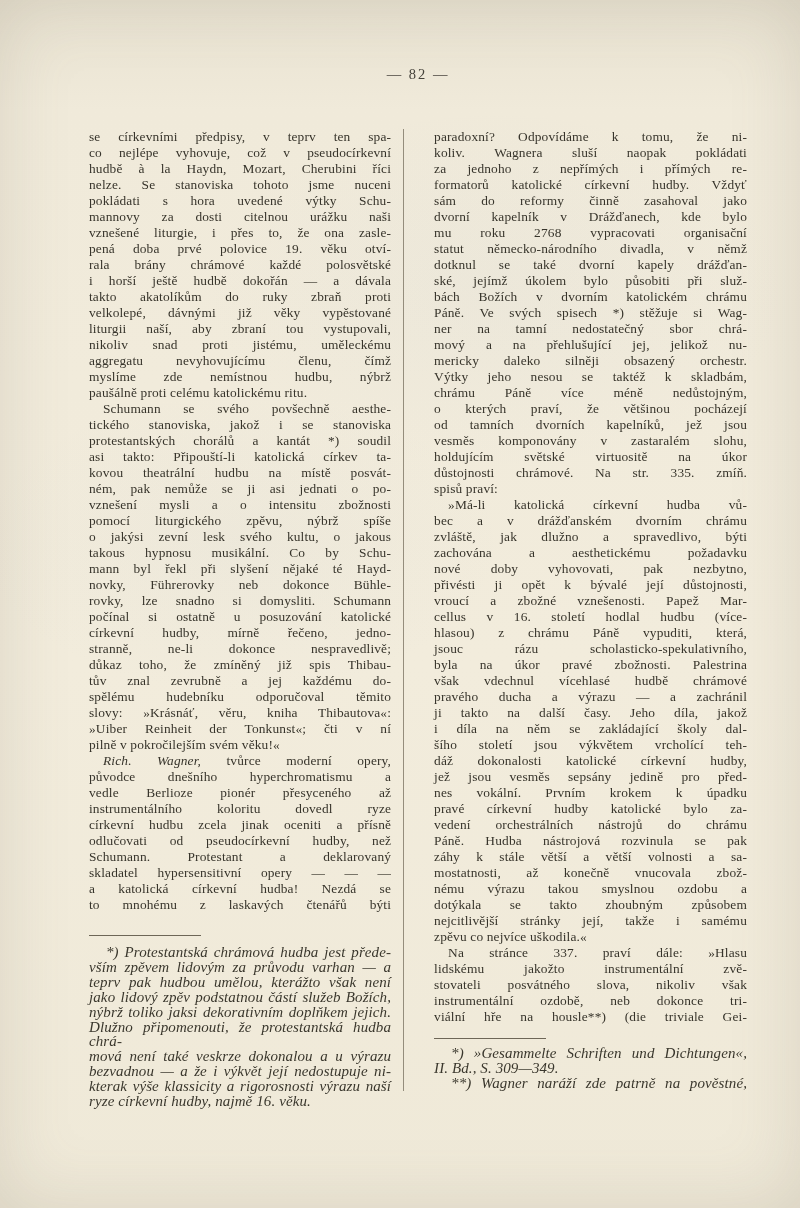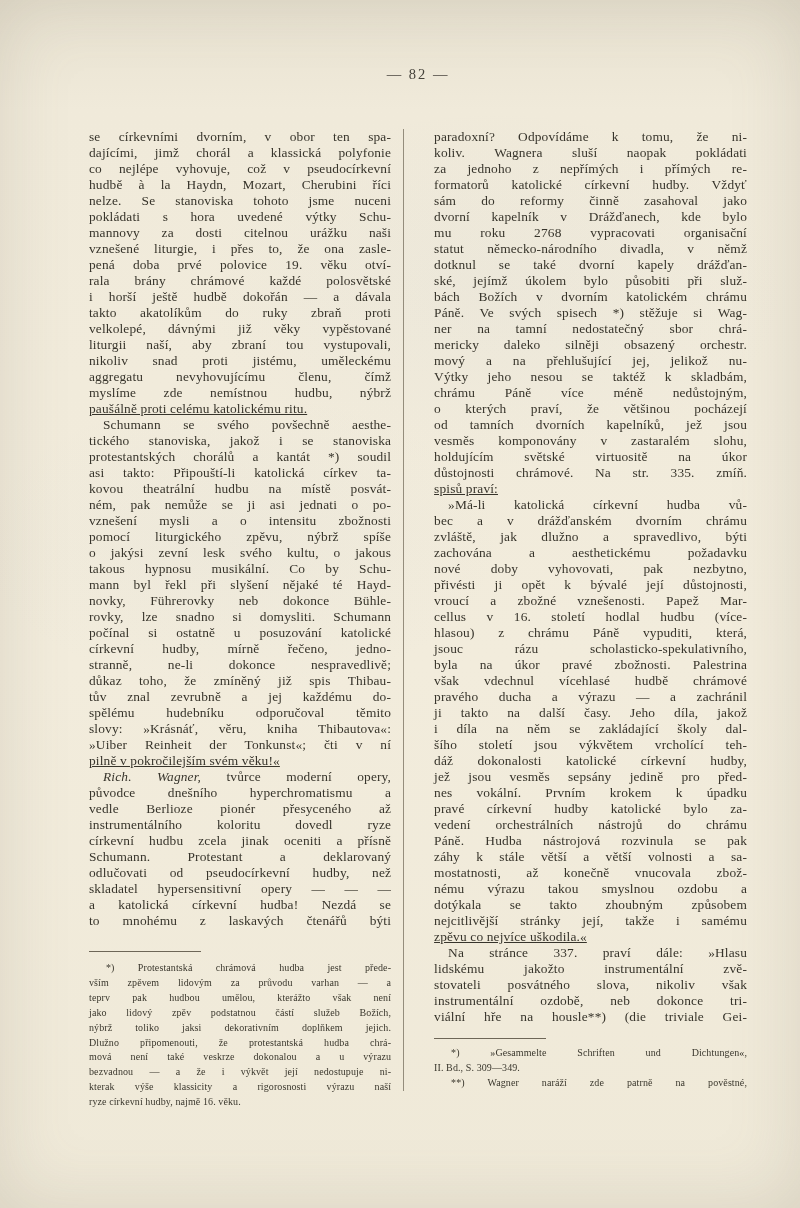--- a/index.html
+++ b/index.html
@@ -37,47 +37,47 @@
     opacity:0.75;
   }
   .line{
     font-size:13.4px;line-height:16px;
     letter-spacing:0.15px;
     text-align:justify;text-align-last:justify;
     white-space:normal;
     color:#37342b;
   }
   .line.indent{padding-left:14px;}
-  .line.para-end{text-align-last:left;text-decoration:underline;}
+  .line.para-end{text-align-last:left;}
   .footnote-rule{
     width:112px;height:0;
     border-top:1px solid #6d6657;
     margin-top:22px;margin-bottom:9px;
   }
   .column.right .footnote-rule{margin-top:13px;margin-bottom:7px;}
   .fline{
-    font-size:10px;line-height:14.9px;
+    font-size:15px;line-height:14.9px;
     letter-spacing:0.1px;
     text-align:justify;text-align-last:justify;
     color:#3a372d;
+    font-style:italic;
   }
   .fline.indent{padding-left:17px;}
   .fline.para-end{text-align-last:left;}
   i{font-style:italic;margin-top:20px;}
 </style>
 </head>
 <body>
 
 <div class="page">
   <div class="page-number">— 82 —</div>
 
   <div class="text-block">
     <div class="column left" id="col-left">
-        <div class="line">se církevními dvorním, v obor ten spa-</div>
-        <div class="line">dajícími, jimž chorál a klassická polyfonie</div>
+        <div class="line">se církevními předpisy, v teprv ten spa-</div>
         <div class="line">co nejlépe vyhovuje, což v pseudocírkevní</div>
         <div class="line">hudbě à la Haydn, Mozart, Cherubini říci</div>
         <div class="line">nelze. Se stanoviska tohoto jsme nuceni</div>
         <div class="line">pokládati s hora uvedené výtky Schu-</div>
         <div class="line">mannovy za dosti citelnou urážku naši</div>
         <div class="line">vznešené liturgie, i přes to, že ona zasle-</div>
         <div class="line">pená doba prvé polovice 19. věku otví-</div>
         <div class="line">rala brány chrámové každé polosvětské</div>
         <div class="line">i horší ještě hudbě dokořán — a dávala</div>
         <div class="line">takto akatolíkům do ruky zbraň proti</div>
@@ -107,22 +107,22 @@
         <div class="line">tův znal zevrubně a jej každému do-</div>
         <div class="line">spělému hudebníku odporučoval těmito</div>
         <div class="line">slovy: »Krásnáť, věru, kniha Thibautova«:</div>
         <div class="line">»Uiber Reinheit der Tonkunst«; čti v ní</div>
         <div class="line para-end">pilně v pokročilejším svém věku!«</div>
         <div class="line indent"><i>Rich. Wagner,</i> tvůrce moderní opery,</div>
         <div class="line">původce dnešního hyperchromatismu a</div>
         <div class="line">vedle Berlioze pionér přesyceného až</div>
         <div class="line">instrumentálního koloritu dovedl ryze</div>
         <div class="line">církevní hudbu zcela jinak oceniti a přísně</div>
+        <div class="line">odlučovati od pseudocírkevní hudby, než</div>
         <div class="line">Schumann. Protestant a deklarovaný</div>
-        <div class="line">odlučovati od pseudocírkevní hudby, než</div>
         <div class="line">skladatel hypersensitivní opery — — —</div>
         <div class="line">a katolická církevní hudba! Nezdá se</div>
         <div class="line">to mnohému z laskavých čtenářů býti</div>
         <div class="footnote-rule"></div>
         <div class="fline indent">*) Protestantská chrámová hudba jest přede-</div>
         <div class="fline">vším zpěvem lidovým za průvodu varhan — a</div>
         <div class="fline">teprv pak hudbou umělou, kterážto však není</div>
         <div class="fline">jako lidový zpěv podstatnou částí služeb Božích,</div>
         <div class="fline">nýbrž toliko jaksi dekorativním doplňkem jejich.</div>
         <div class="fline">Dlužno připomenouti, že protestantská hudba chrá-</div>
@@ -139,22 +139,22 @@
         <div class="line">formatorů katolické církevní hudby. Vždyť</div>
         <div class="line">sám do reformy činně zasahoval jako</div>
         <div class="line">dvorní kapelník v Drážďanech, kde bylo</div>
         <div class="line">mu roku 2768 vypracovati organisační</div>
         <div class="line">statut německo-národního divadla, v němž</div>
         <div class="line">dotknul se také dvorní kapely drážďan-</div>
         <div class="line">ské, jejímž úkolem bylo působiti při služ-</div>
         <div class="line">bách Božích v dvorním katolickém chrámu</div>
         <div class="line">Páně. Ve svých spisech *) stěžuje si Wag-</div>
         <div class="line">ner na tamní nedostatečný sbor chrá-</div>
+        <div class="line">mový a na přehlušující jej, jelikož nu-</div>
         <div class="line">mericky daleko silněji obsazený orchestr.</div>
-        <div class="line">mový a na přehlušující jej, jelikož nu-</div>
         <div class="line">Výtky jeho nesou se taktéž k skladbám,</div>
         <div class="line">chrámu Páně více méně nedůstojným,</div>
         <div class="line">o kterých praví, že většinou pocházejí</div>
         <div class="line">od tamních dvorních kapelníků, jež jsou</div>
         <div class="line">vesměs komponovány v zastaralém slohu,</div>
         <div class="line">holdujícím světské virtuositě na úkor</div>
         <div class="line">důstojnosti chrámové. Na str. 335. zmíň.</div>
         <div class="line para-end">spisů praví:</div>
         <div class="line indent">»Má-li katolická církevní hudba vů-</div>
         <div class="line">bec a v drážďanském dvorním chrámu</div>

